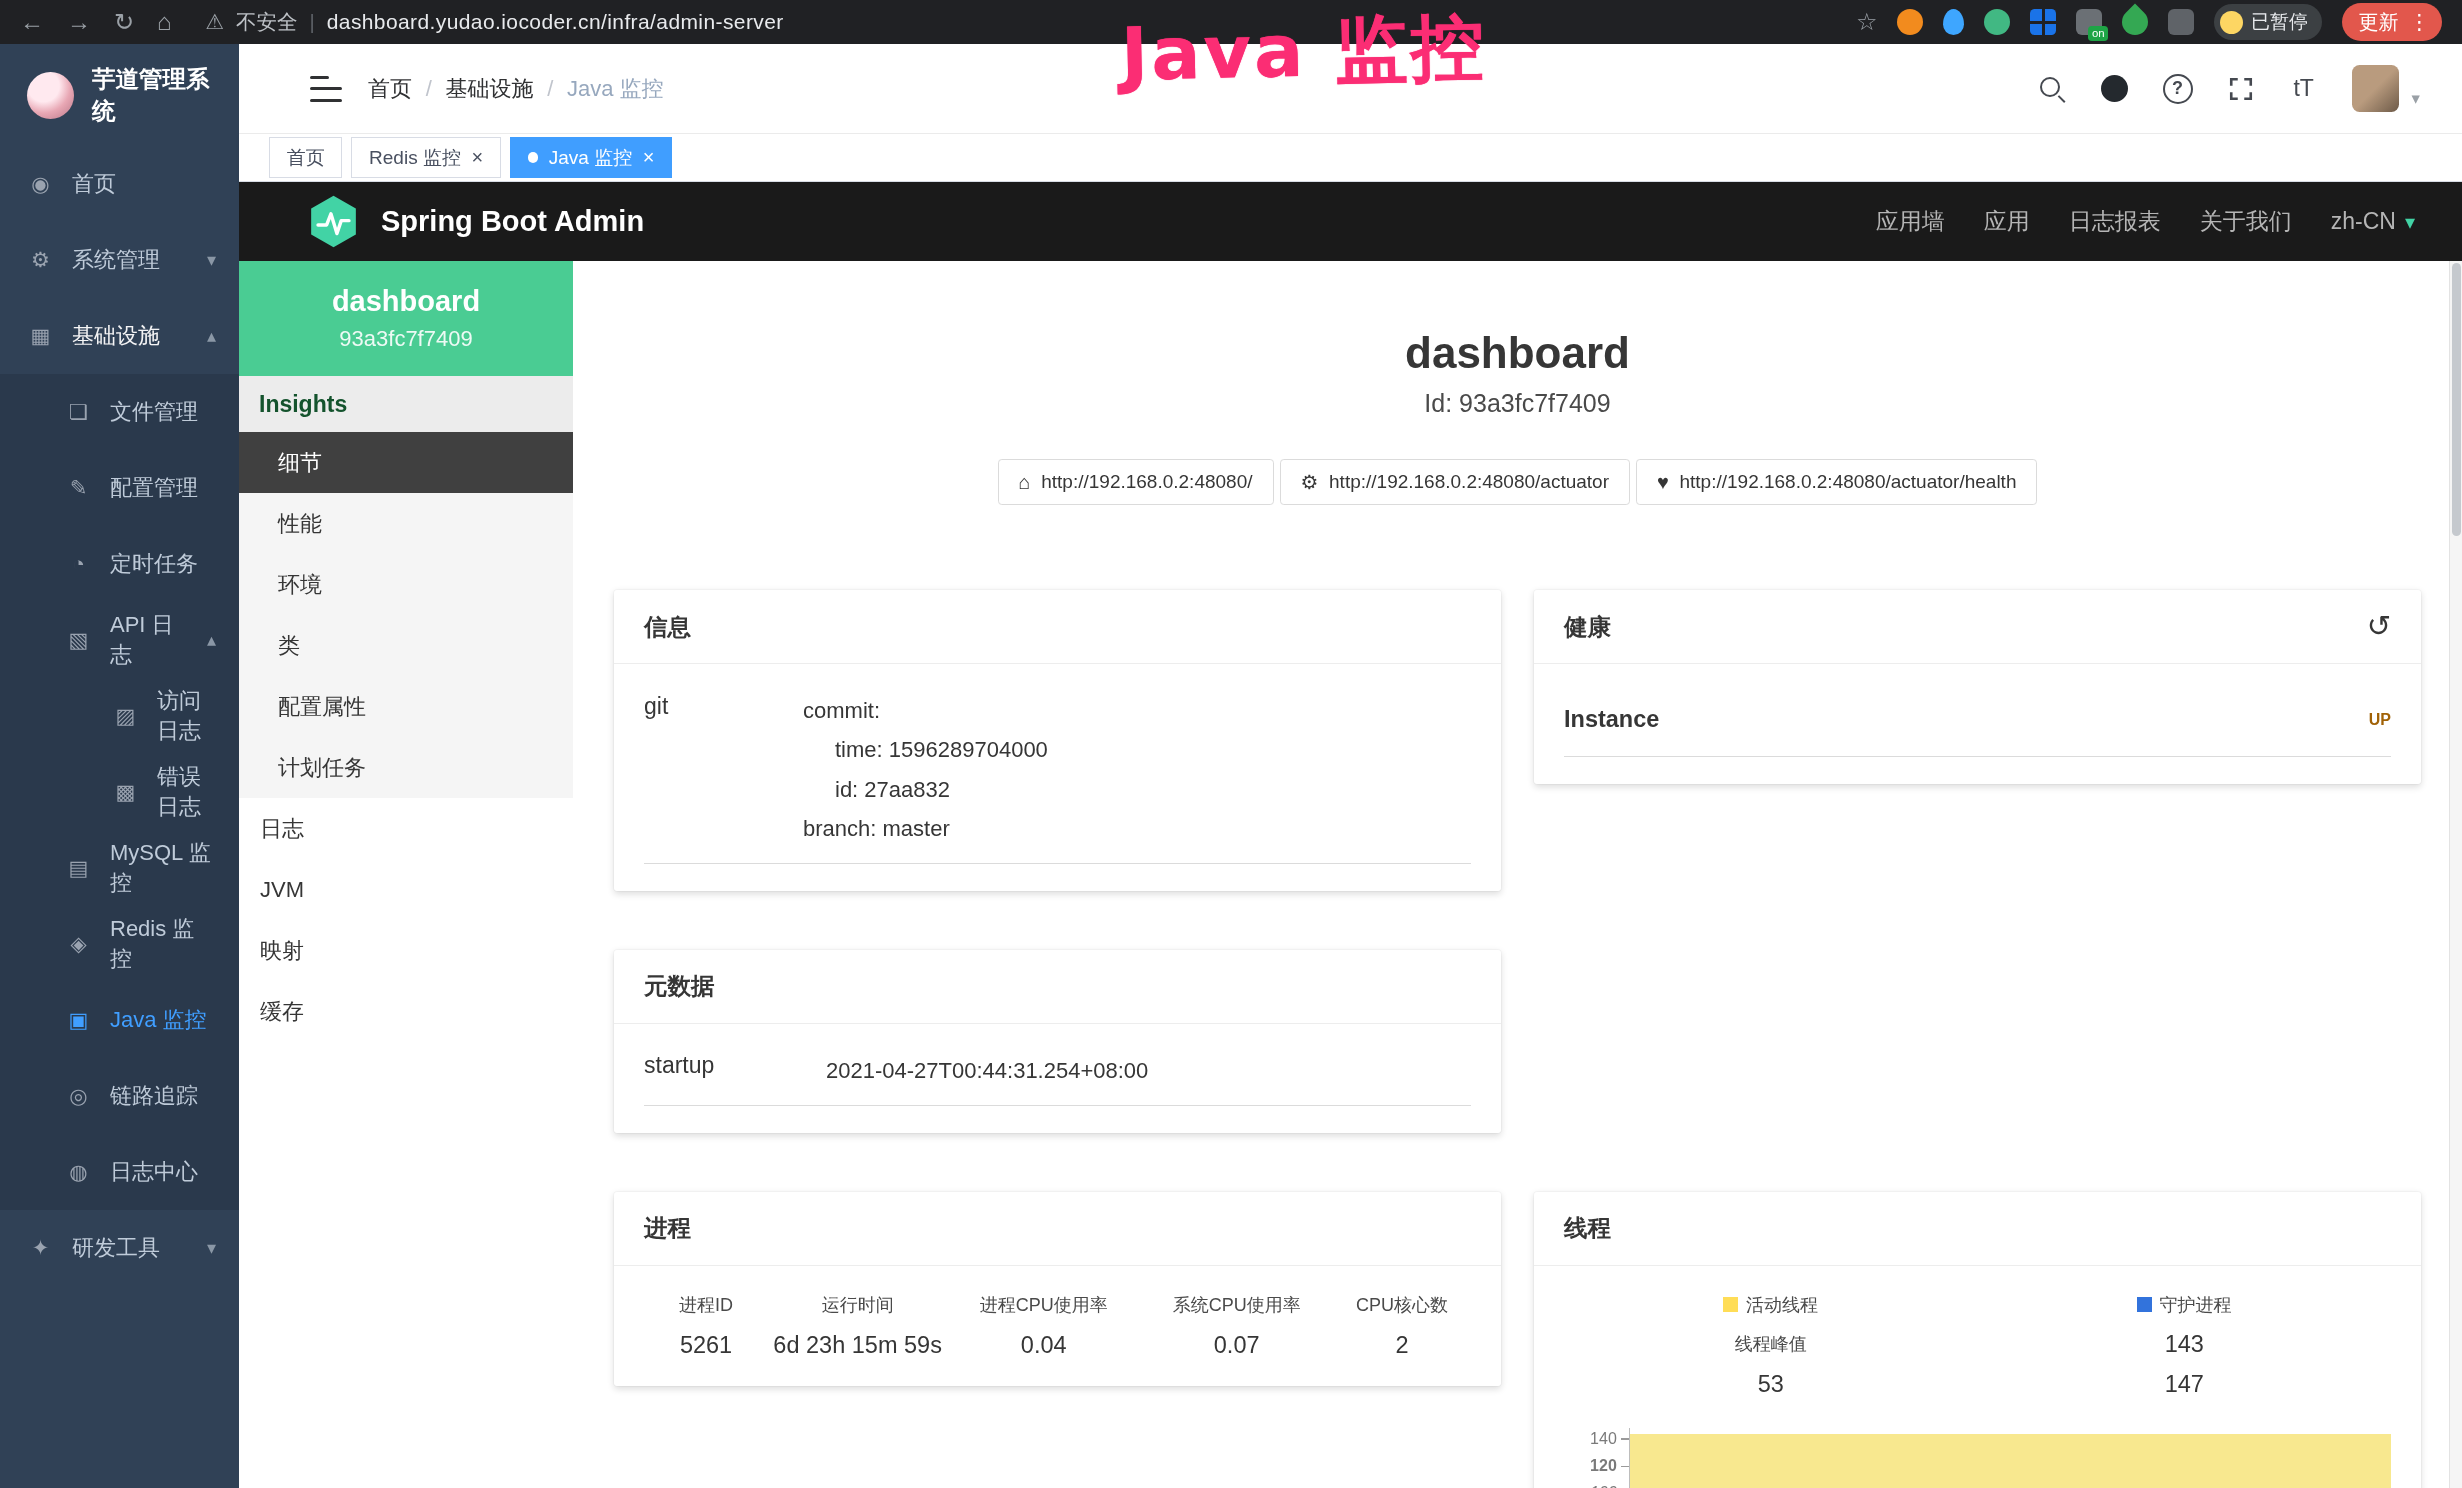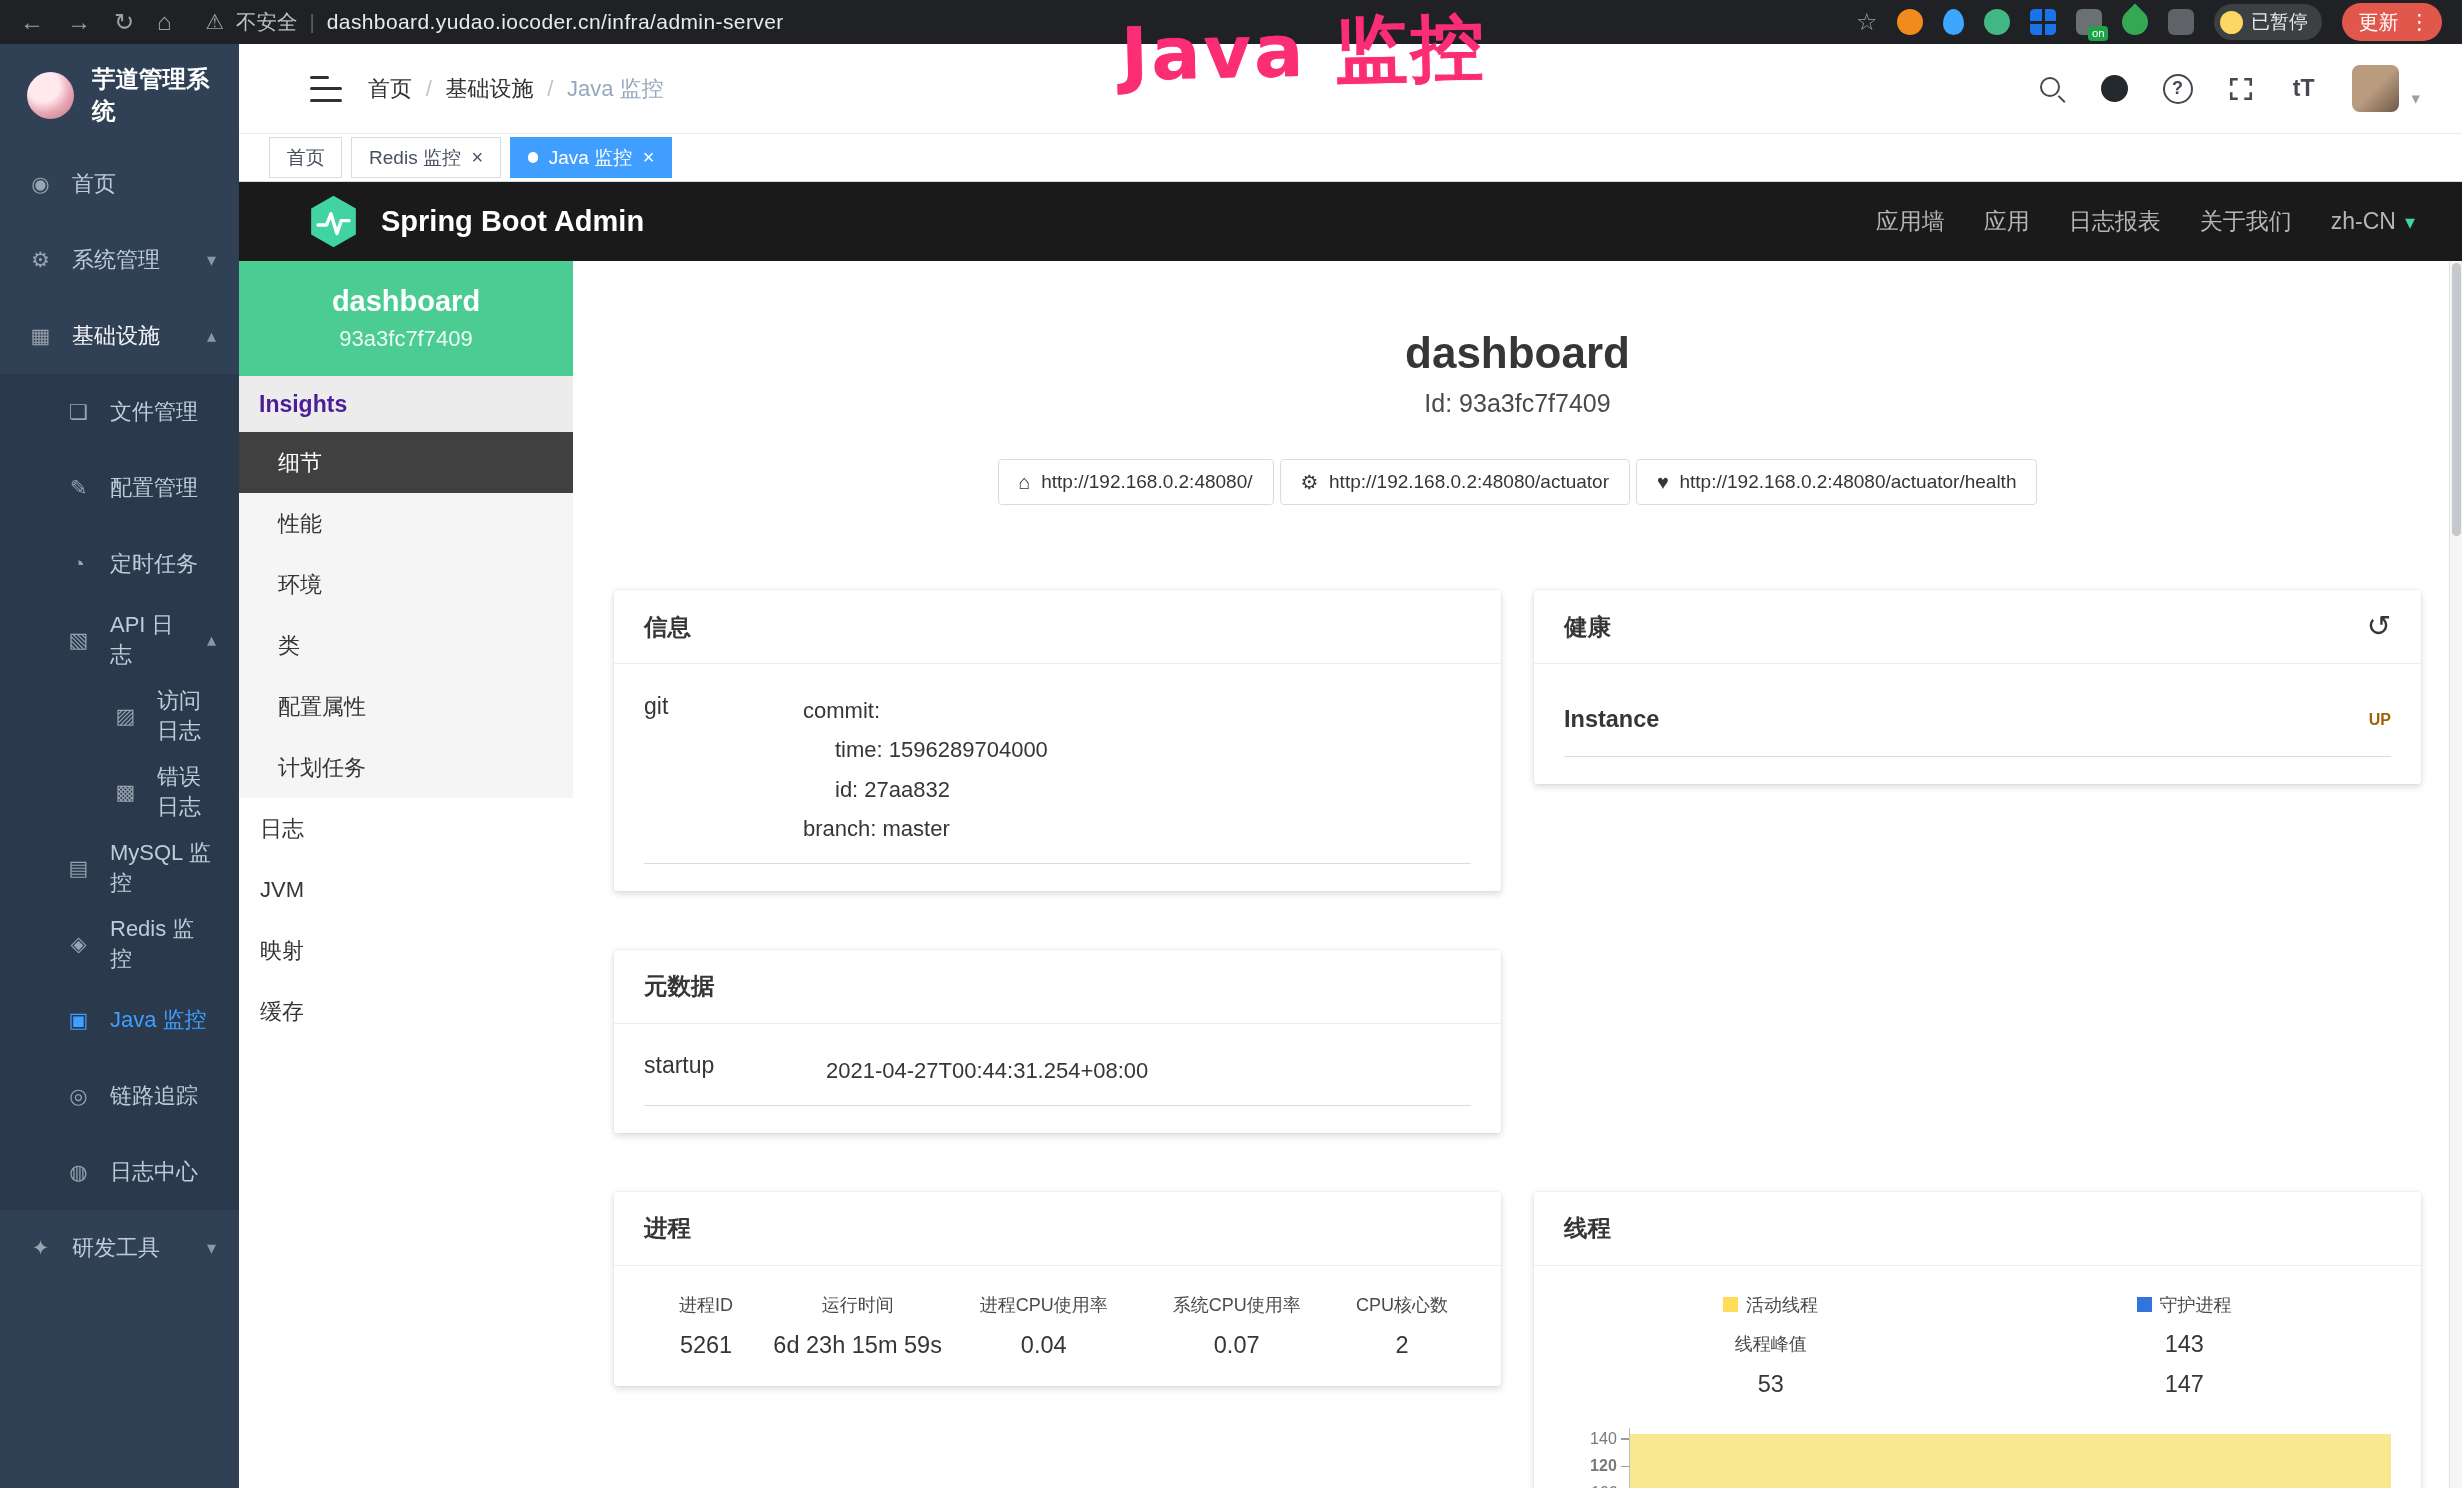--- a/index.html
+++ b/index.html
@@ -78,21 +78,21 @@
   .header-right{margin-left:auto;display:flex;align-items:center;gap:33px;}
   .h-icon{width:30px;height:30px;display:flex;align-items:center;justify-content:center;cursor:pointer;}
   .search-icon{position:relative;}
   .search-icon::before{content:"";width:16.7px;height:16.7px;border:2.3px solid #454950;border-radius:50%;
                        position:absolute;left:3px;top:3px;}
   .search-icon::after{content:"";width:9px;height:2.3px;background:#454950;position:absolute;
                       left:20px;top:24px;transform:rotate(45deg);}
   .github-icon{width:27px;height:27px;border-radius:50%;background:#24292e;}
   .help-icon{width:26px;height:26px;border-radius:50%;border:2.3px solid #454950;color:#454950;
              font-size:18px;font-weight:700;display:flex;align-items:center;justify-content:center;}
-  .fontsize-icon{font-size:23px;font-weight:700;color:#454950;}
+  .fontsize-icon{font-size:23px;font-weight:400;color:#454950;}
   .user-avatar{width:47px;height:47px;border-radius:7.6px;
                background:linear-gradient(135deg,#b99b7e 0 50%,#6d5a48 100%);}
   .avatar-caret{font-size:16.7px;color:#9aa0a6;margin-left:-20px;align-self:flex-end;padding-bottom:3px;}
 
   
   .tab-bar{height:47px;background:#fff;border-bottom:0.8px solid #d8dce5;display:flex;align-items:center;
            padding:0 30px;gap:9px;box-shadow:0 1.5px 4.6px rgba(0,0,0,.04);}
   .tab{height:39px;display:flex;align-items:center;gap:10.6px;padding:0 16.7px;border:0.8px solid #d8dce5;
        background:#fff;color:#495060;font-size:19px;cursor:pointer;}
   .tab .tclose{font-size:20px;color:inherit;}
@@ -110,21 +110,21 @@
   .sba-lang{display:flex;align-items:center;gap:9px;font-size:23px;color:#b5b5b5;cursor:pointer;}
   .sba-lang .caret{color:#42d3a5;font-size:20px;}
 
   .sba-body{flex:1;display:flex;min-height:0;position:relative;background:#fff;}
   .sba-side{width:334px;flex-shrink:0;background:#fff;}
   .inst{height:115px;background:#4acc93;color:#fff;display:flex;flex-direction:column;
         align-items:center;justify-content:center;gap:7.6px;cursor:pointer;}
   .inst-name{font-size:29px;font-weight:700;}
   .inst-id{font-size:22px;opacity:.9;}
   .group-label{height:56px;background:#ececec;display:flex;align-items:center;padding:0 20px;
-               font-size:23px;font-weight:700;color:#4c1d95;}
+               font-size:23px;font-weight:700;color:#14532d;}
   .s-item{height:61px;display:flex;align-items:center;font-size:22px;color:#363636;cursor:pointer;}
   .s-item.grp{background:#f5f5f5;padding-left:39px;}
   .s-item.grp.active{background:#404040;color:#fff;}
   .s-item.root{background:#fff;padding-left:21px;}
 
   .sba-main{flex:1;min-width:0;overflow:hidden;padding:0 41px;background:#fff;}
   .hero{text-align:center;margin-top:67px;}
   .hero-title{font-size:44px;font-weight:700;color:#363636;line-height:1.15;}
   .hero-id{font-size:25px;color:#4a4a4a;margin-top:10.6px;}
   .links{display:flex;justify-content:center;gap:6px;margin-top:41px;}

